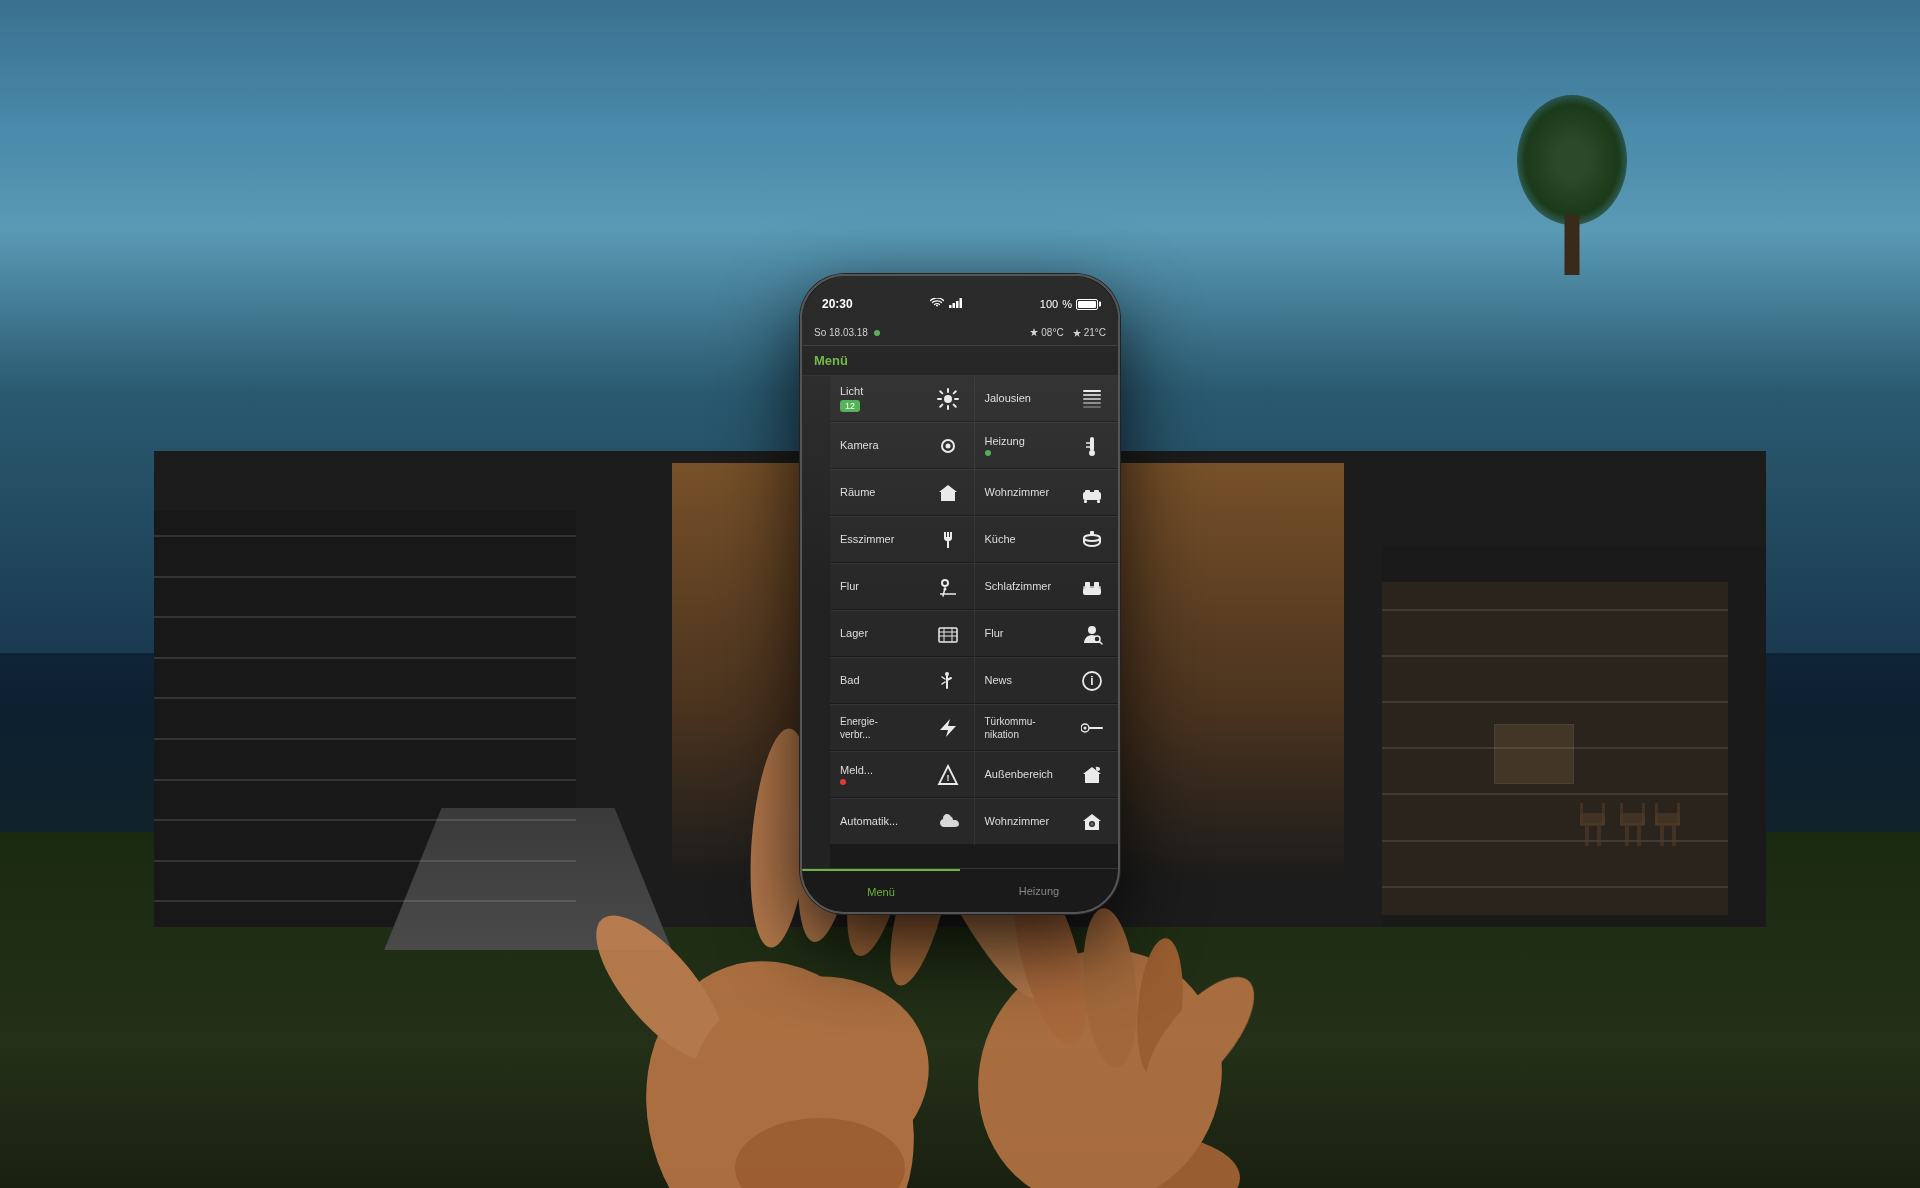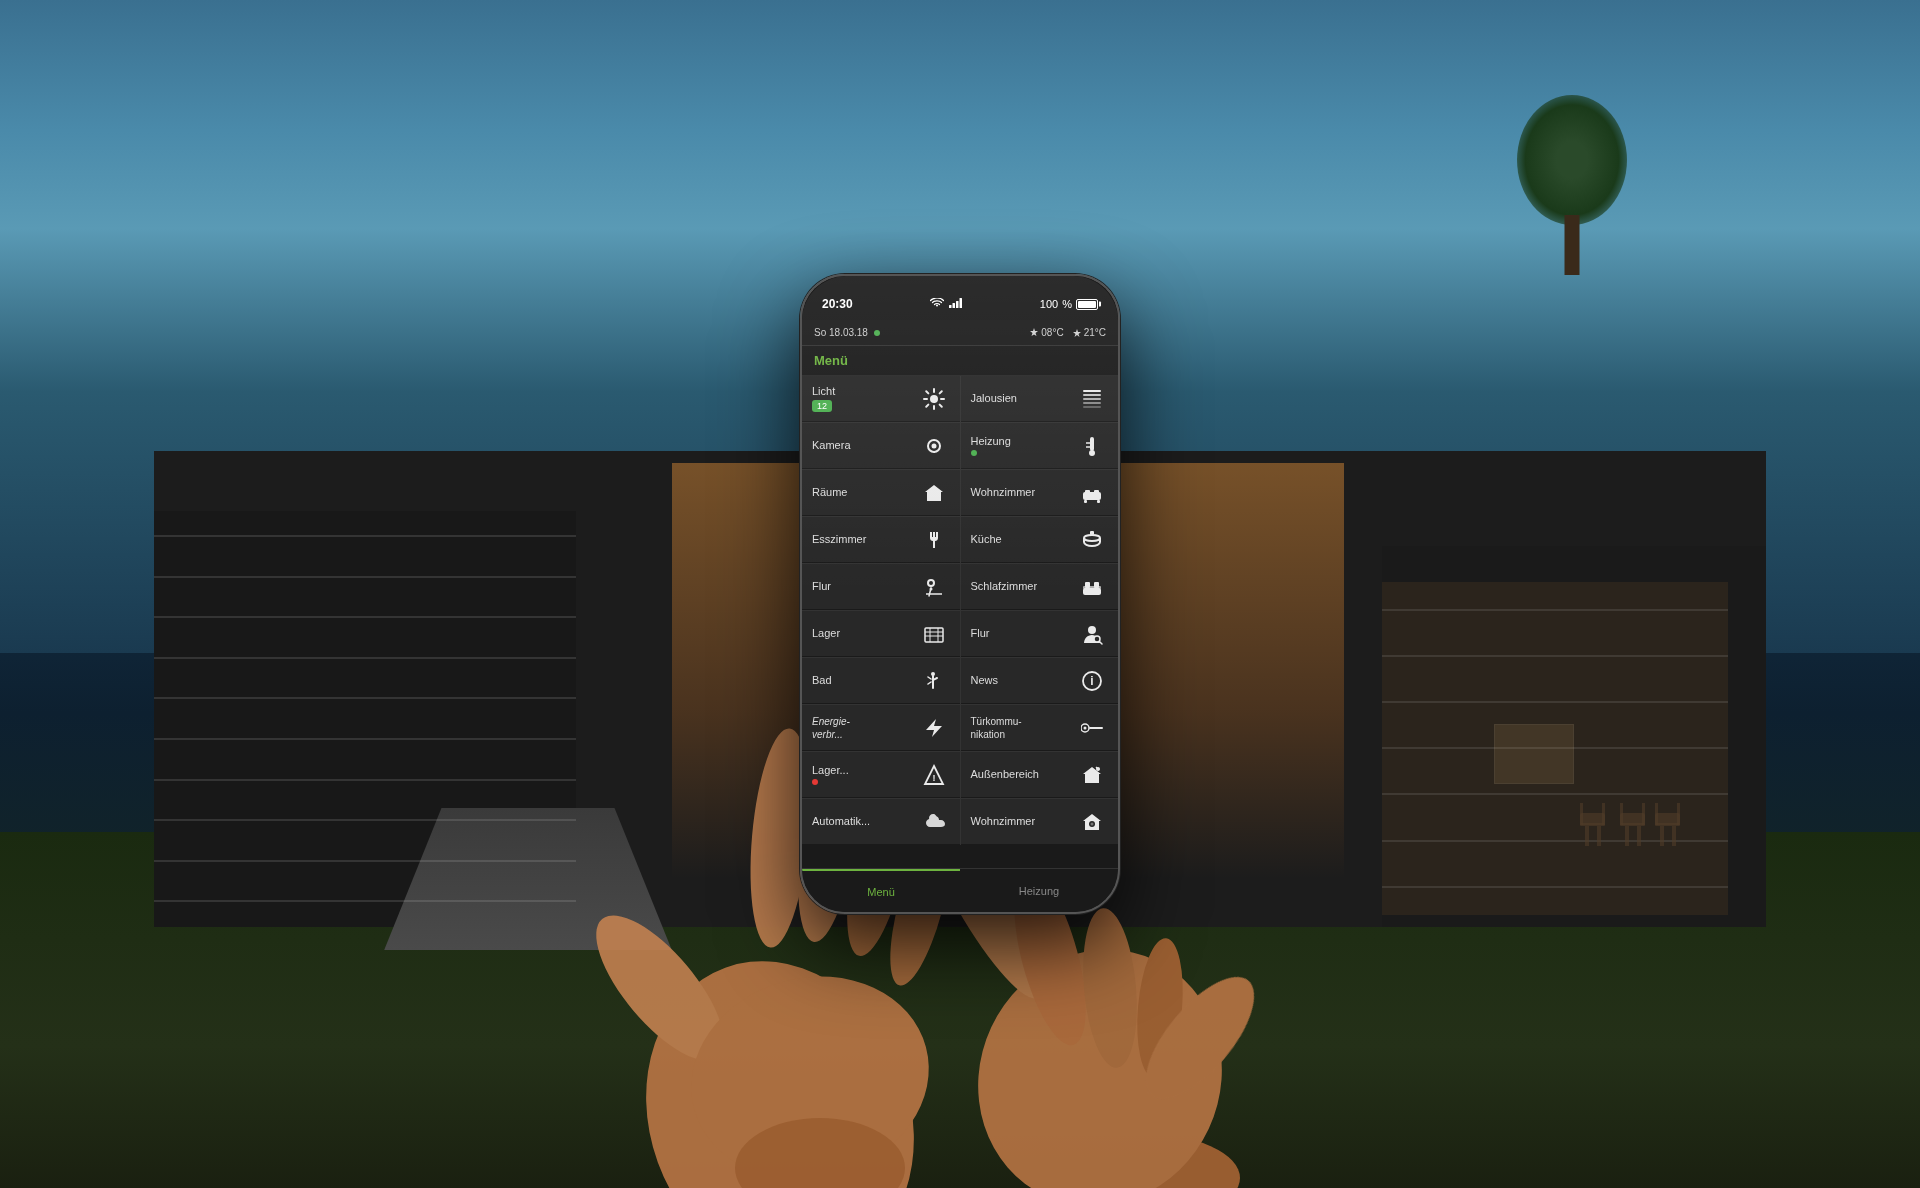--- a/index.html
+++ b/index.html
@@ -326,20 +326,21 @@
     .bottom-nav-item.active {
       color: #6db33f;
       border-top: 2px solid #6db33f;
     }
 
     
     .app-content {
       height: calc(100% - 44px - 26px - 30px - 44px);
       overflow: hidden;
       background: #1a1a1a;
+      margin-left: 28px;
     }
 
     
     .interior-light {
       position: absolute;
       bottom: 26%;
       left: 35%;
       right: 30%;
       height: 35%;
       background: linear-gradient(180deg, rgba(255,160,60,0.4) 0%, rgba(255,140,40,0.2) 60%, transparent 100%);
@@ -679,21 +680,21 @@
             <div class="menu-item-icon">
               <svg width="22" height="22" viewBox="0 0 22 22" fill="white">
                 <circle cx="11" cy="11" r="9" fill="none" stroke="white" stroke-width="1.8"></circle>
                 <text x="11" y="15" text-anchor="middle" font-size="12" font-weight="bold" fill="white">i</text>
               </svg>
             </div>
           </div>
 
           <div class="menu-item">
             <div class="menu-item-left">
-              <span class="menu-item-label" style="font-size:10px;line-height:1.3;font-style:italic;">Energie-<br>verbr...</span>
+              <span class="menu-item-label" style="font-size:10px;line-height:1.3;">Energie-<br>verbr...</span>
             </div>
             <div class="menu-item-icon">
               <svg width="22" height="22" viewBox="0 0 22 22" fill="white">
                 <path d="M13 2L3 13H11L9 20L19 9H11L13 2Z" fill="white"></path>
               </svg>
             </div>
           </div>
 
           <div class="menu-item">
             <div class="menu-item-left">
@@ -703,21 +704,21 @@
               <svg width="22" height="12" viewBox="0 0 22 12" fill="white">
                 <circle cx="4" cy="6" r="4" fill="none" stroke="white" stroke-width="1.5"></circle>
                 <circle cx="4" cy="6" r="1.5" fill="white"></circle>
                 <rect x="8" y="5" width="14" height="2" rx="1"></rect>
               </svg>
             </div>
           </div>
 
           <div class="menu-item">
             <div class="menu-item-left">
-              <span class="menu-item-label">Lager...</span>
+              <span class="menu-item-label">Meld...</span>
               <span class="menu-item-dot-red"></span>
             </div>
             <div class="menu-item-icon">
               <svg width="22" height="22" viewBox="0 0 22 22" fill="white">
                 <polygon points="11,2 20,20 2,20" fill="none" stroke="white" stroke-width="1.8"></polygon>
                 <text x="11" y="17" text-anchor="middle" font-size="9" font-weight="bold" fill="white">!</text>
               </svg>
             </div>
           </div>
 

